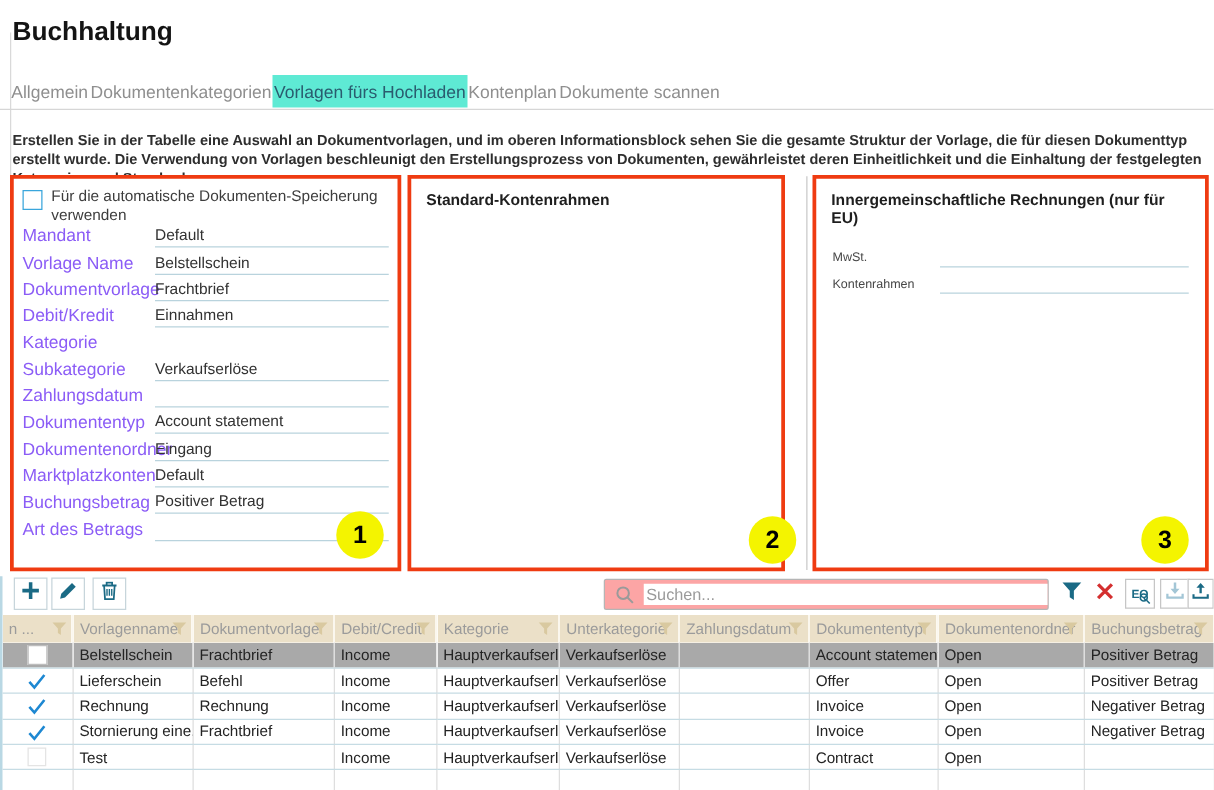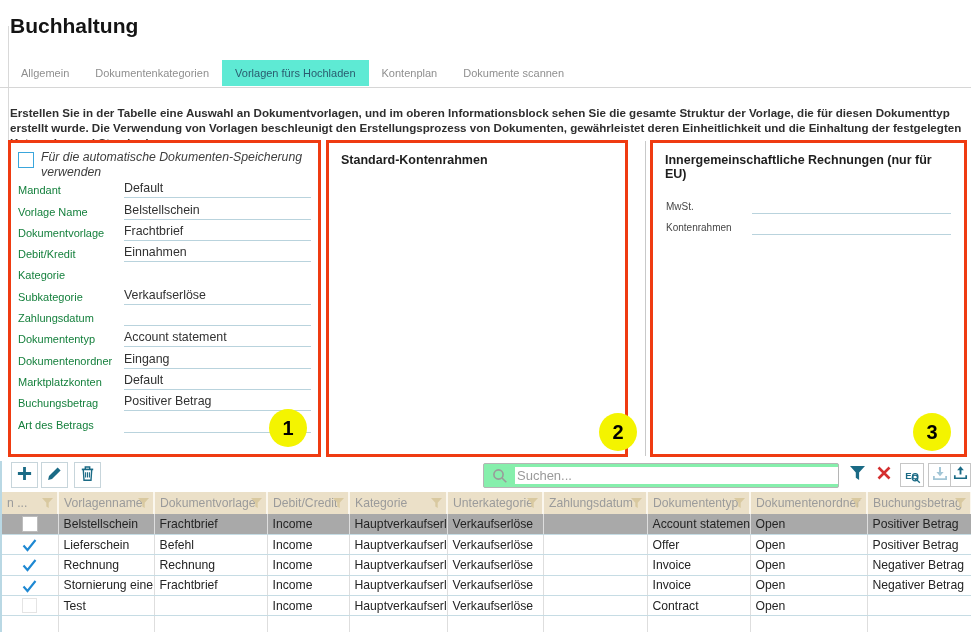--- a/index.html
+++ b/index.html
@@ -1,58 +1,58 @@
 <!DOCTYPE html>
 <html><head>
 <meta charset="utf-8">
 <style>
   html,body{margin:0;padding:0;background:#fff;width:971px;height:632px;overflow:hidden;
     font-family:"Liberation Sans",sans-serif;position:relative;}
   .abs{position:absolute;}
   
   #page-title{left:10px;top:14px;font-size:21px;font-weight:bold;color:#141414;}
   #tabs{left:8px;top:60px;height:26px;display:flex;}
-  .tab{padding:0 13px;line-height:26px;font-size:11px;color:#8f8f8f;cursor:pointer;white-space:nowrap;text-align:right;}
+  .tab{padding:0 1px;line-height:26px;font-size:14px;color:#8f8f8f;cursor:pointer;white-space:nowrap;text-align:right;}
   .tab.active{background:#5eead4;color:#2a5c6f;}
   #tabs-line{left:0;top:87px;width:971px;height:1px;background:#d6d6d6;}
   #left-line{left:8px;top:26px;width:1px;height:114px;background:#d9d9d9;}
   #description{left:10px;top:93px;width:954px;font-size:11.6px;font-weight:bold;color:#2e2e2e;line-height:1.32;}
   
   .panel{top:140px;height:317px;border:3px solid #ef3b11;box-sizing:border-box;background:#fff;}
   #panel-form{left:8px;width:313px;}
   #panel-standard{left:326px;width:302px;}
   #panel-eu{left:650px;width:317px;}
   #panel-sep{left:645px;top:141px;width:1px;height:315px;background:#c9c9c9;}
   .panel-title{margin:10px 12px 0 12px;font-size:12.5px;font-weight:bold;color:#1e1e1e;}
   
   .chk-row{display:flex;margin:7px 6px 0 7px;}
   .cbx-blue{width:14px;height:14px;border:1px solid #3aa6dc;background:#fff;margin:2px 7px 0 0;flex:none;}
-  .chk-label{font-size:12.3px;color:#3d3d3d;line-height:1.22;font-style:italic;}
+  .chk-label{font-size:12.3px;color:#3d3d3d;line-height:1.22;}
   #form-fields{margin-top:-3px;}
   .frow{display:flex;align-items:flex-end;height:21.3px;padding:0 7px 0 7px;box-sizing:border-box;}
-  .flabel{width:106px;flex:none;font-size:11px;color:#15803d;padding-bottom:2px;white-space:nowrap;}
+  .flabel{width:106px;flex:none;font-size:14px;color:#8b5cf6;padding-bottom:2px;white-space:nowrap;}
   .fvalue{flex:1;border-bottom:1px solid #b9d3dd;font-size:12.4px;color:#323232;padding-bottom:1px;
     min-height:15px;white-space:nowrap;overflow:hidden;}
   
   #eu-fields{margin-top:12px;}
   .frow-eu{display:flex;align-items:flex-end;height:21px;padding:0 13px;box-sizing:border-box;}
   .flabel-eu{width:86px;flex:none;font-size:10px;color:#464646;padding-bottom:2px;}
   
   .badge{width:38px;height:38px;border-radius:50%;background:#f4f400;color:#000;font-size:20px;
     font-weight:bold;display:flex;align-items:center;justify-content:center;z-index:5;}
   #badge-1{left:269px;top:409px;}
   #badge-2{left:599px;top:413px;}
   #badge-3{left:913px;top:413px;}
   
   #toolbar{left:0;top:461px;width:971px;height:29px;}
   .tbtn{position:absolute;top:1px;width:27px;height:26px;border:1px solid #c7d5db;background:#fff;
     display:flex;align-items:center;justify-content:center;box-sizing:border-box;cursor:pointer;}
   #btn-add{left:11px;}#btn-edit{left:41px;}#btn-delete{left:74px;}
   #search-box{position:absolute;left:483px;top:2px;width:356px;height:25px;border:1px solid #b5b5b5;
-    border-radius:2px;box-sizing:border-box;display:flex;align-items:center;background:#86efac;}
+    border-radius:2px;box-sizing:border-box;display:flex;align-items:center;background:#fca5a5;}
   #search-box svg{margin:0 7px 0 8px;flex:none;}
   #search-input{border:none;outline:none;flex:1;font-size:13px;color:#444;font-family:"Liberation Sans",sans-serif;}
   #search-input::placeholder{color:#9a9a9a;}
   .rbtn{position:absolute;top:2px;width:24px;height:24px;display:flex;align-items:center;justify-content:center;
     box-sizing:border-box;cursor:pointer;background:#fff;}
   .rbtn.bordered{border:1px solid #c6c6c6;}
   #btn-filter{left:845px;}#btn-clear-filter{left:872px;}#btn-eq{left:900px;}#btn-export{left:928px;}#btn-upload{left:950px;width:21px;}
   .eq-text{font-size:9.5px;font-weight:bold;color:#1a6a85;letter-spacing:0;}
   .eq-glass{position:absolute;right:2px;bottom:2px;}
   #grid-left-line{left:0;top:461px;width:2px;height:171px;background:#b9d8e4;}

